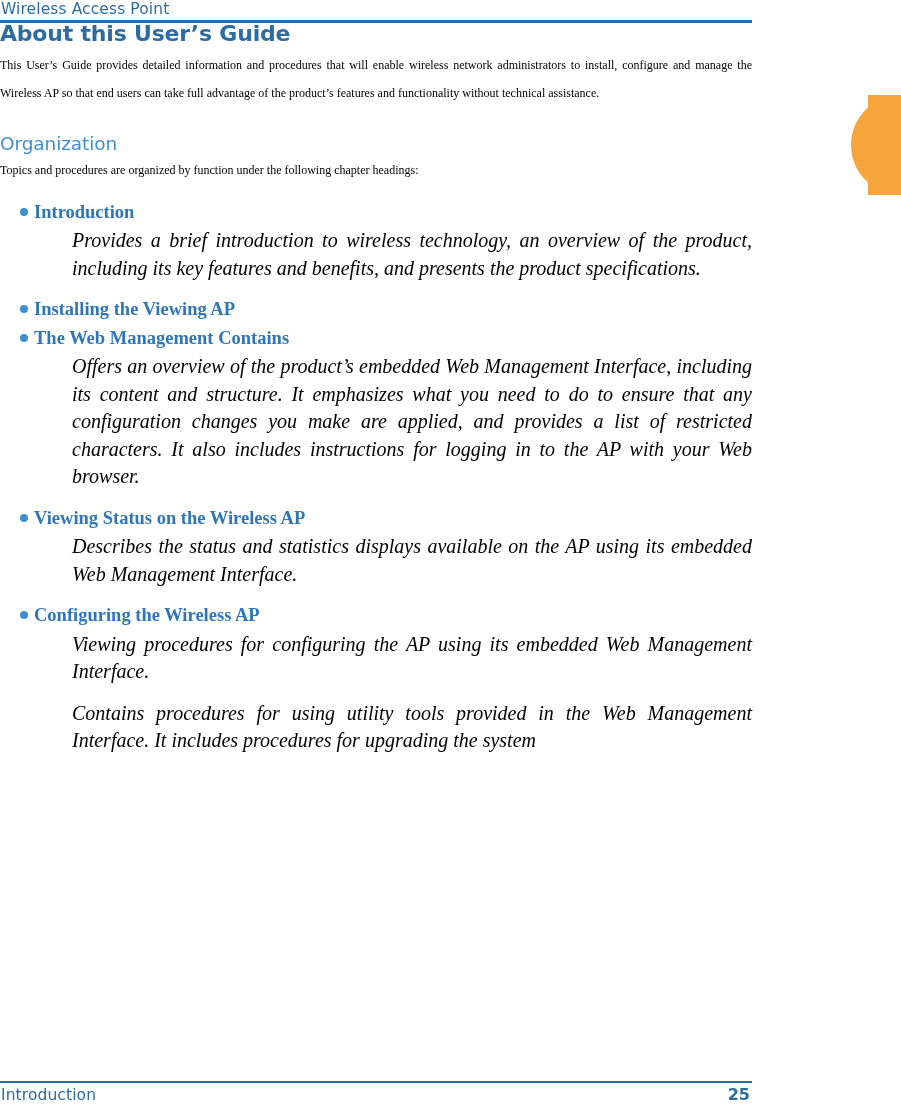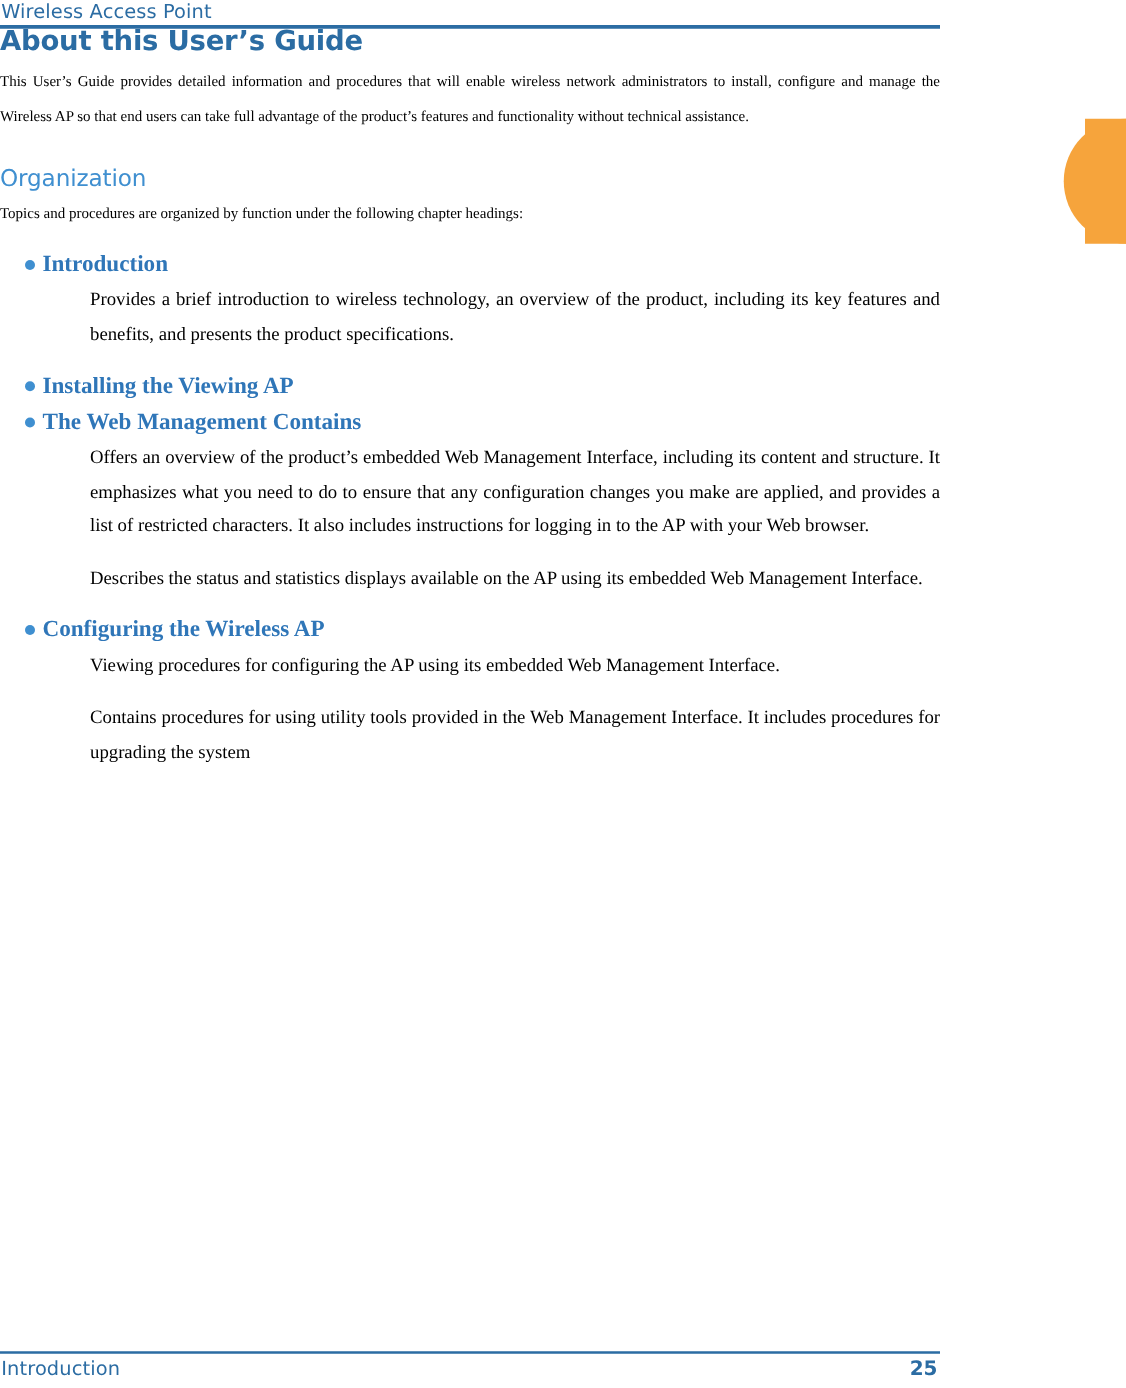--- a/index.html
+++ b/index.html
@@ -131,26 +131,27 @@
   }
   .bullet-title {
     font-family: "Liberation Serif", serif;
     font-weight: bold;
     font-size: 18.5px;
     line-height: 27.5px;
     color: #2f76b8;
   }
   .bullet-body {
     font-family: "Liberation Serif", serif;
-    font-size: 15px;
+    font-size: 20px;
     line-height: 27.5px;
     text-align: justify;
     margin: 0 0 14px 72px;
     width: 680px;
     color: #000;
+    font-style: italic;
   }
 
   
   .footer {
     position: absolute;
     left: 0px;
     bottom: 6px;
     width: 752px;
   }
   .footer-rule {
@@ -222,20 +223,26 @@
       </div>
 
       <div class="bullet-row">
         <div class="bullet-dot">
             <span class="dot"></span>
           </div>
         <div class="bullet-title">The Web Management Contains</div>
       </div>
       <p class="bullet-body">Offers an overview of the product’s embedded Web Management Interface, including its content and structure. It emphasizes what you need to do to ensure that any configuration changes you make are applied, and provides a list of restricted characters. It also includes instructions for logging in to the AP with your Web browser.</p>
 
+      <div class="bullet-row">
+        <div class="bullet-dot">
+            <span class="dot"></span>
+          </div>
+        <div class="bullet-title">Viewing Status on the Wireless AP</div>
+      </div>
       <p class="bullet-body">Describes the status and statistics displays available on the AP using its embedded Web Management Interface.</p>
 
       <div class="bullet-row">
         <div class="bullet-dot">
             <span class="dot"></span>
           </div>
         <div class="bullet-title">Configuring the Wireless AP</div>
       </div>
       <p class="bullet-body">Viewing procedures for configuring the AP using its embedded Web Management Interface.</p>
 

